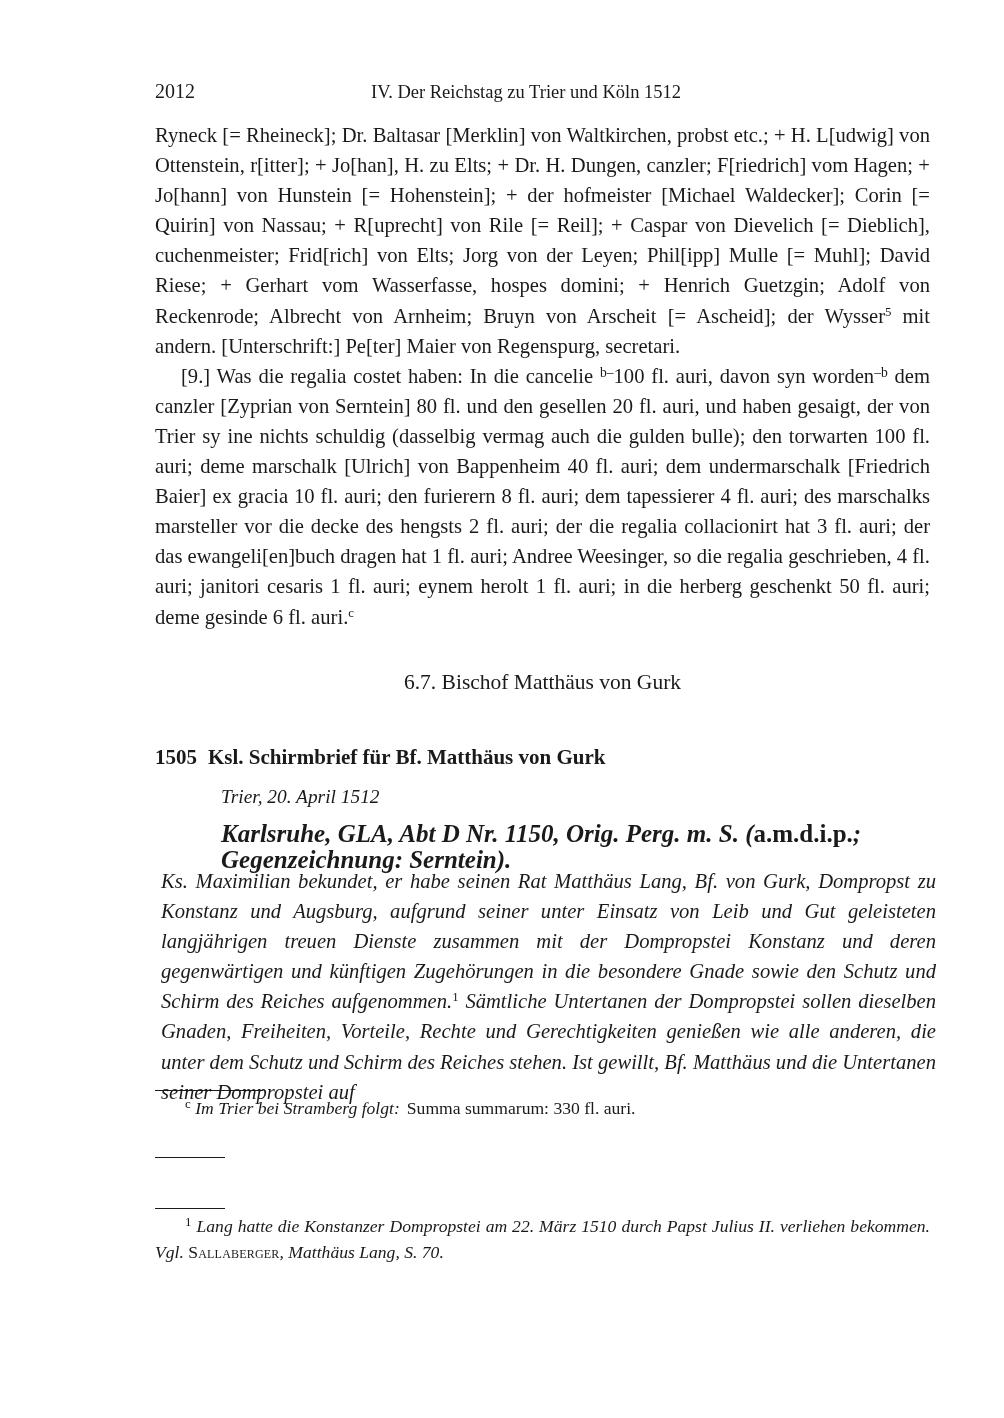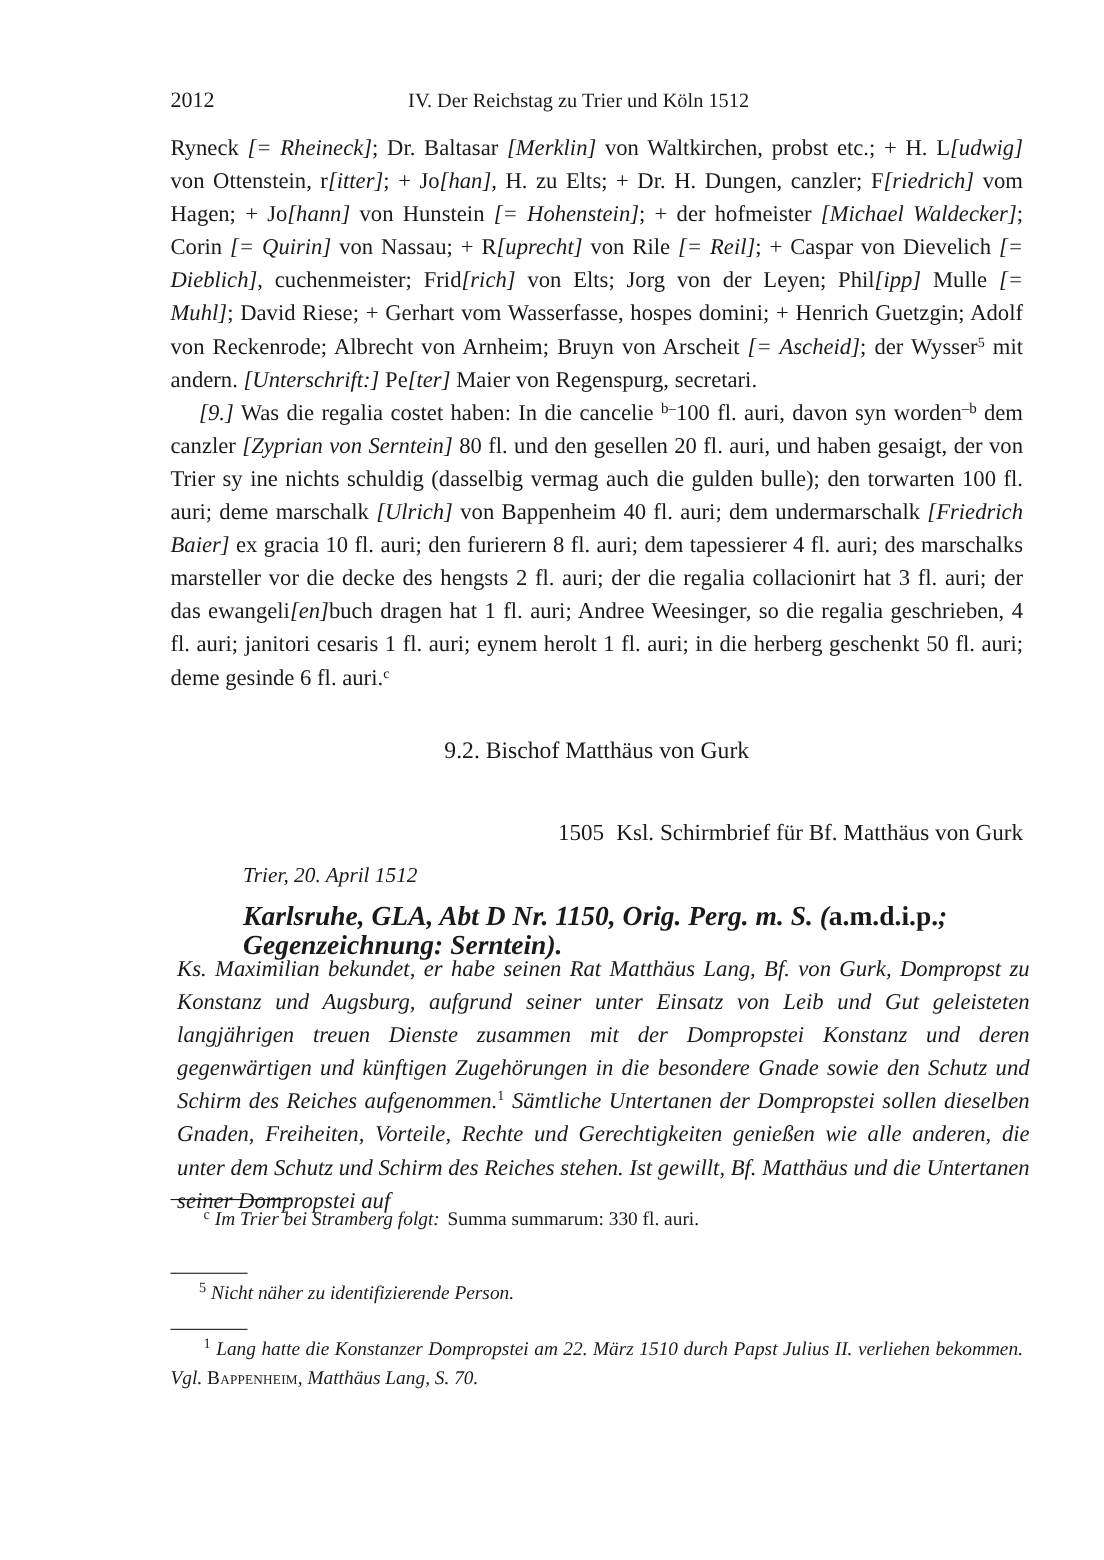--- a/index.html
+++ b/index.html
@@ -53,21 +53,21 @@
     margin: 0;
     font-size: 20.6px;
     line-height: 30.1px;
     text-align: justify;
     text-justify: inter-word;
     hyphens: manual;
   }
   p.body.indent {
     text-indent: 26px;
   }
-  .it { font-style: italic; }
+  .it { }
   sup.mark {
     font-size: 0.62em;
     vertical-align: 0.52em;
     line-height: 0;
   }
   sup.markb {
     font-size: 0.66em;
     vertical-align: 0.46em;
     line-height: 0;
   }
@@ -84,25 +84,24 @@
     top: 548px;
   }
   
   .dochead {
     position: absolute;
     left: 0;
     top: 624px;
     width: 775px;
   }
   .doctitle {
-    font-weight: normal;
+    font-weight: bold;
     font-size: 21px;
     line-height: 27px;
     margin: 0;
-    text-align: right;
   }
   .doctitle .num { margin-right: 11px; }
   .docdate {
     margin: 13px 0 0 66px;
     font-style: italic;
     font-size: 19.4px;
     line-height: 26px;
   }
   .docsource {
     margin: 11px 0 0 66px;
@@ -172,21 +171,21 @@
     <span class="folio">2012</span>
     <span class="title">IV. Der Reichstag zu Trier und Köln 1512</span>
   </div>
 
   <div class="col">
 
     <p class="body" id="para1"><span>Ryneck </span><span class="it">[= Rheineck]</span><span>; Dr. Baltasar </span><span class="it">[Merklin]</span><span> von Waltkirchen, probst etc.; + H. L</span><span class="it">[udwig]</span><span> von Ottenstein, r</span><span class="it">[itter]</span><span>; + Jo</span><span class="it">[han]</span><span>, H. zu Elts; + Dr. H. Dungen, canzler; F</span><span class="it">[riedrich]</span><span> vom Hagen; + Jo</span><span class="it">[hann]</span><span> von Hunstein </span><span class="it">[= Hohenstein]</span><span>; + der hofmeister </span><span class="it">[Michael Waldecker]</span><span>; Corin </span><span class="it">[= Quirin]</span><span> von Nassau; + R</span><span class="it">[uprecht]</span><span> von Rile </span><span class="it">[= Reil]</span><span>; + Caspar von Dievelich </span><span class="it">[= Dieblich]</span><span>, cuchenmeister; Frid</span><span class="it">[rich]</span><span> von Elts; Jorg von der Leyen; Phil</span><span class="it">[ipp]</span><span> Mulle </span><span class="it">[= Muhl]</span><span>; David Riese; + Gerhart vom Wasserfasse, hospes domini; + Henrich Guetzgin; Adolf von Reckenrode; Albrecht von Arnheim; Bruyn von Arscheit </span><span class="it">[= Ascheid]</span><span>; der Wysser</span><sup class="mark">5</sup><span> mit andern. </span><span class="it">[Unterschrift:]</span><span> Pe</span><span class="it">[ter]</span><span> Maier von Regenspurg, secretari.</span></p>
 
     <p class="body indent" style="margin-top:0" id="para2"><span class="it">[9.]</span><span> Was die regalia costet haben: In die cancelie </span><sup class="markb">b–</sup><span>100 fl. auri, davon syn worden</span><sup class="markb">–b</sup><span> dem canzler </span><span class="it">[Zyprian von Serntein]</span><span> 80 fl. und den gesellen 20 fl. auri, und haben gesaigt, der von Trier sy ine nichts schuldig (dasselbig vermag auch die gulden bulle); den torwarten 100 fl. auri; deme marschalk </span><span class="it">[Ulrich]</span><span> von Bappenheim 40 fl. auri; dem undermarschalk </span><span class="it">[Friedrich Baier]</span><span> ex gracia 10 fl. auri; den furierern 8 fl. auri; dem tapessierer 4 fl. auri; des marschalks marsteller vor die decke des hengsts 2 fl. auri; der die regalia collacionirt hat 3 fl. auri; der das ewangeli</span><span class="it">[en]</span><span>buch dragen hat 1 fl. auri; Andree Weesinger, so die regalia geschrieben, 4 fl. auri; janitori cesaris 1 fl. auri; eynem herolt 1 fl. auri; in die herberg geschenkt 50 fl. auri; deme gesinde 6 fl. auri.</span><sup class="mark">c</sup></p>
 
-    <h2 class="section">9.2. Bischof Matthäus von Gurk</h2>
+    <h2 class="section">6.7. Bischof Matthäus von Gurk</h2>
 
     <div class="dochead">
       <p class="doctitle">
         <span class="num">1505</span><span>Ksl. Schirmbrief für Bf. Matthäus von Gurk</span>
       </p>
       <p class="docdate">Trier, 20. April 1512</p>
       <p class="docsource">
         <span>Karlsruhe, GLA, Abt D Nr. 1150, Orig. Perg. m. S. (</span><span class="roman">a.m.d.i.p.</span><span>; Gegenzeichnung: Serntein).</span>
       </p>
     </div>
@@ -197,25 +196,22 @@
 
   <div class="fnblock" style="left:155px; top:1090px; width:775px;">
     <hr class="fnrule w1">
     <p class="fnline">
       <span class="ind2"></span><span class="fnmark">c</span> <span>Im Trier bei Stramberg folgt:</span><span class="gap"></span><span class="upright">Summa summarum: 330 fl. auri.</span>
     </p>
   </div>
 
   <div class="fnblock" style="left:155px; top:1157px; width:775px;">
     <hr class="fnrule w2">
-    <p class="fnline">
-      <span class="ind"></span><span class="fnmark">5</span> <span>Nicht näher zu identifizierende Person.</span>
-    </p>
   </div>
 
   <div class="fnblock" style="left:155px; top:1208px; width:775px;">
     <hr class="fnrule w3">
     <p class="fnline">
-      <span class="ind2"></span><span class="fnmark">1</span> <span>Lang hatte die Konstanzer Dompropstei am 22. März 1510 durch Papst Julius II. verliehen bekommen. Vgl. </span><span class="smallcaps">Bappenheim</span><span>, Matthäus Lang, S. 70.</span>
+      <span class="ind2"></span><span class="fnmark">1</span> <span>Lang hatte die Konstanzer Dompropstei am 22. März 1510 durch Papst Julius II. verliehen bekommen. Vgl. </span><span class="smallcaps">Sallaberger</span><span>, Matthäus Lang, S. 70.</span>
     </p>
   </div>
 
 </div>
 
 </body></html>

